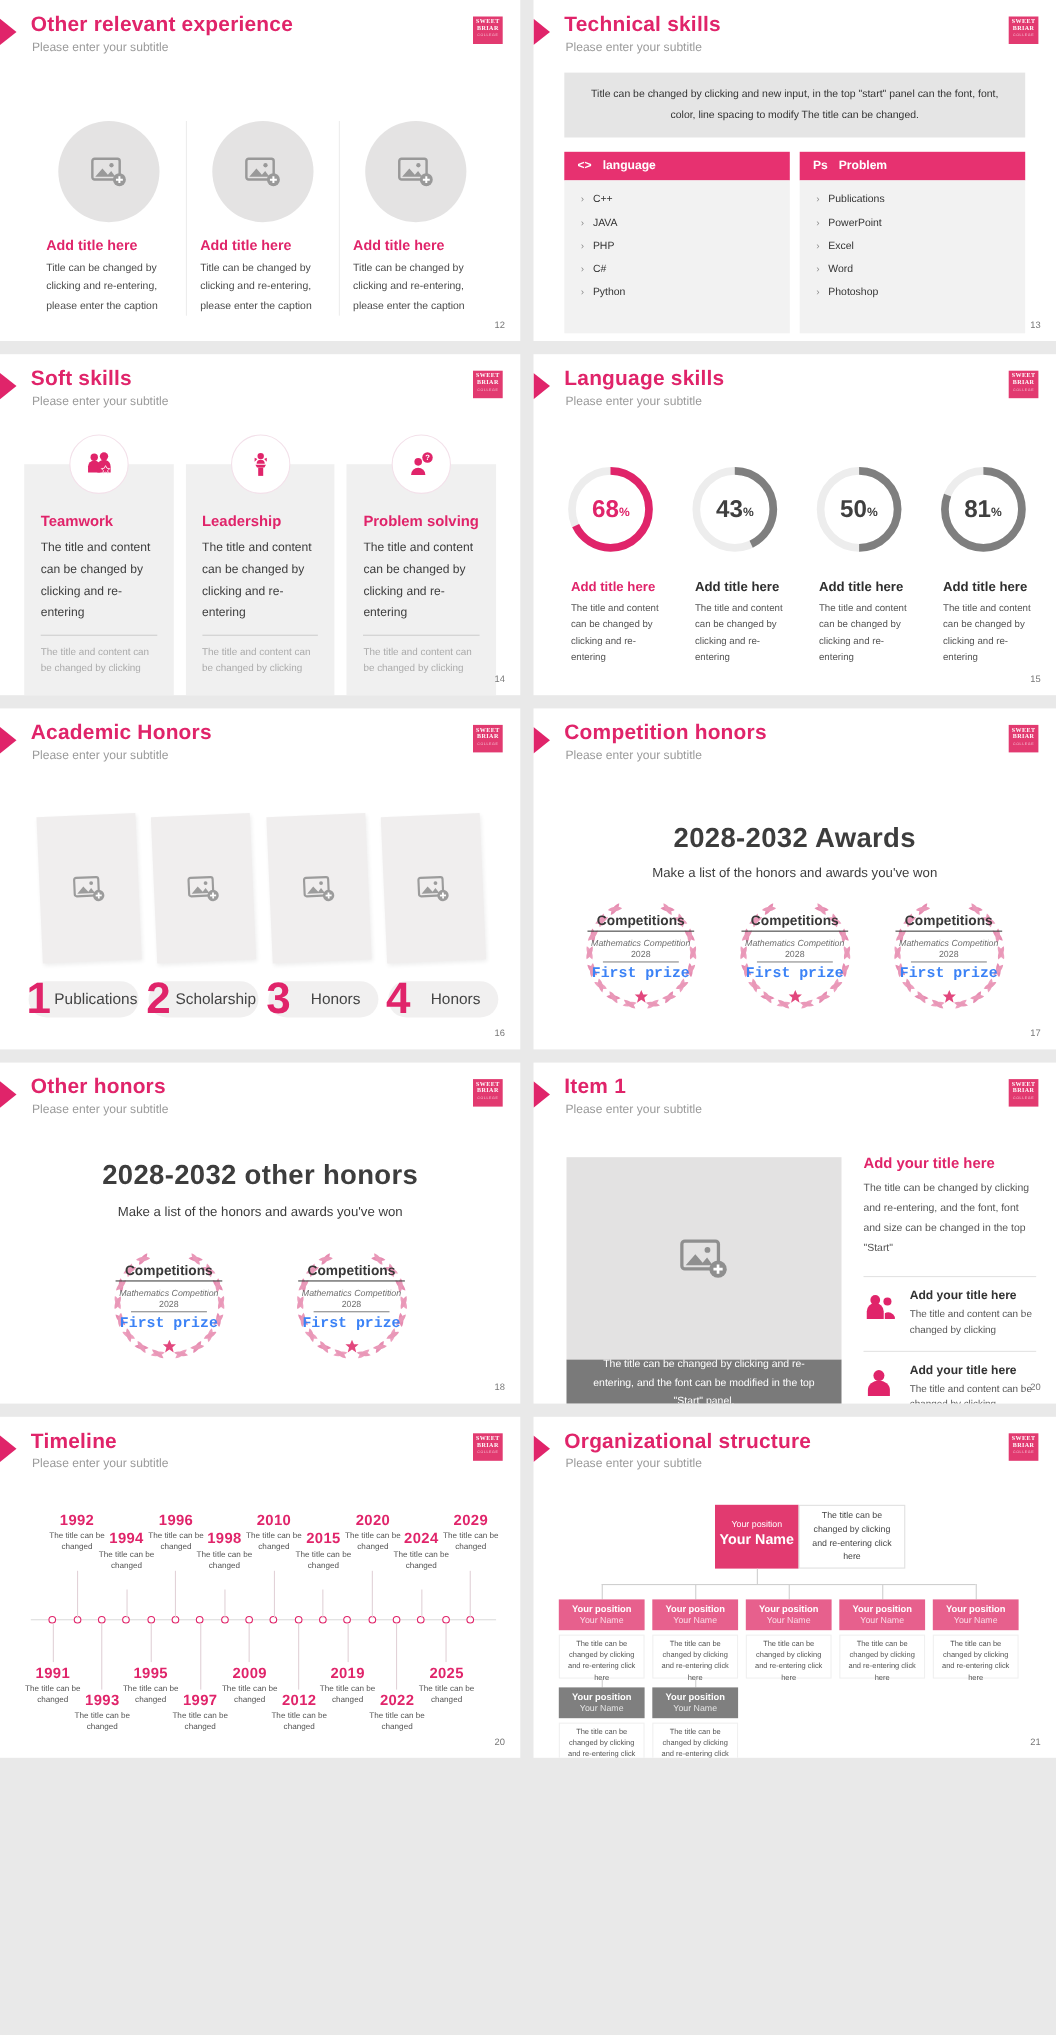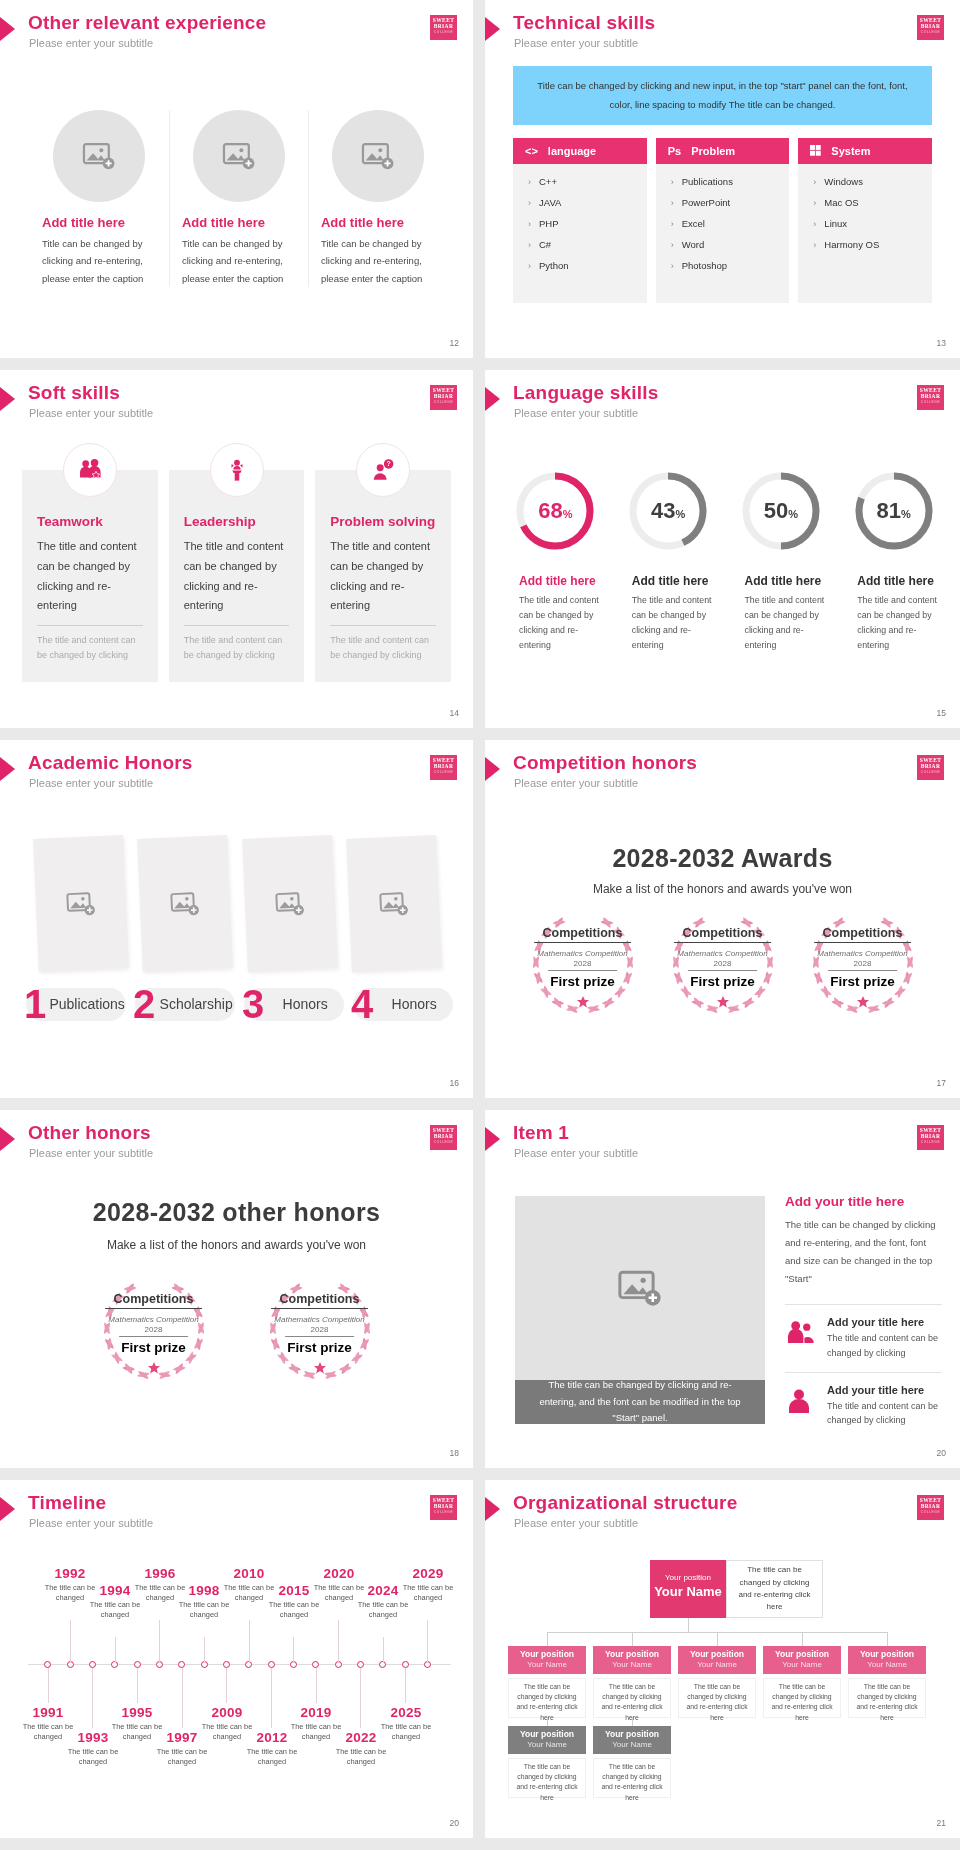--- a/index.html
+++ b/index.html
@@ -1,35 +1,35 @@
 <!DOCTYPE html>
 <html><head>
 <meta charset="utf-8">
 <style>
   html,body{margin:0;padding:0;background:#E9E9E9;}
   body{width:960px;font-family:"Liberation Sans",sans-serif;-webkit-font-smoothing:antialiased;}
   .board{display:grid;grid-template-columns:473px 475px;gap:12px;padding:0 0 12px 0;}
-  .slide{height:358px;background:#fff;position:relative;overflow:hidden;}
+  .slide{height:310px;background:#fff;position:relative;overflow:hidden;}
   
   .arrow{position:absolute;left:0;top:17px;width:0;height:0;border-left:15px solid #E0246A;border-top:12px solid transparent;border-bottom:12px solid transparent;}
   .title{position:absolute;left:28px;top:12px;font-size:19px;font-weight:bold;color:#E0246A;letter-spacing:.2px;}
   .subtitle{position:absolute;left:29px;top:37px;font-size:11px;color:#9B9B9B;}
   .logo{position:absolute;right:16px;top:15px;width:27px;height:25px;background:#E23A70;color:#fff;text-align:center;line-height:1;padding-top:3px;box-sizing:border-box;}
   .logo .l1,.logo .l2{font-size:5.5px;font-weight:bold;font-family:"Liberation Serif",serif;letter-spacing:.4px;}
   .logo .l3{font-size:3.2px;letter-spacing:.6px;margin-top:1.5px;color:#F6C3D6;}
   .pg{position:absolute;right:14px;bottom:10px;font-size:8.5px;color:#777;}
   
   .s12-cols{position:absolute;top:110px;left:30px;right:26px;display:flex;}
   .s12-col{width:33.33%;padding:0 12px;box-sizing:border-box;}
   .s12-col + .s12-col{border-left:1px solid #EDEDED;}
   .circle-ph{width:92px;height:92px;border-radius:50%;background:#E4E3E3;margin:0 auto;display:flex;align-items:center;justify-content:center;color:#999;}
   .s12-t{margin-top:13px;font-size:13px;font-weight:bold;color:#E0246A;}
   .s12-c{margin-top:5px;font-size:9.5px;color:#4A4A4A;line-height:1.82;}
   
-  .s13-intro{position:absolute;top:66px;left:28px;right:28px;background:#7dd3fc;padding:11px 22px;box-sizing:border-box;font-size:9.5px;line-height:1.95;color:#333;text-align:center;}
+  .s13-intro{position:absolute;top:66px;left:28px;right:28px;background:#e5e5e5;padding:11px 22px;box-sizing:border-box;font-size:9.5px;line-height:1.95;color:#333;text-align:center;}
   .s13-cols{position:absolute;top:138px;left:28px;right:28px;display:flex;gap:9px;}
   .s13-col{flex:1;}
   .s13-hd{background:#E73170;height:26px;display:flex;align-items:center;padding:0 12px;color:#fff;gap:10px;}
   .s13-hd .ic{font-size:11px;font-weight:bold;}
   .s13-hd .lb{font-size:11px;font-weight:bold;}
   .s13-body{background:#F2F2F2;height:132px;padding:7px 0 0 0;margin:0;list-style:none;}
   .s13-body li{font-size:9.5px;color:#333;padding:5px 0 5px 15px;}
   .s13-body li::before{content:"\203A";color:#888;margin-right:8px;font-size:9px;}
   
   .s14-cards{position:absolute;top:100px;left:22px;right:22px;display:flex;gap:11px;}
@@ -61,21 +61,21 @@
   
   .award-h{position:absolute;left:0;right:0;text-align:center;font-size:25px;font-weight:800;color:#3D3D3D;letter-spacing:.3px;}
   .award-s{position:absolute;left:0;right:0;text-align:center;font-size:12px;color:#3D3D3D;}
   .wreaths{position:absolute;left:0;right:0;display:flex;justify-content:center;}
   .wreath{position:relative;width:140px;height:108px;}
   .wreath svg{position:absolute;inset:0;}
   .wreath .wt{position:absolute;left:50%;transform:translateX(-50%);text-align:center;white-space:nowrap;}
   .w-top{top:10px;font-size:12.5px;font-weight:800;color:#383838;border-bottom:1.4px solid #444;padding:0 9px 2px;}
   .w-l1{top:33px;font-size:8px;color:#6E6E6E;font-style:italic;}
   .w-l2{top:43px;font-size:8px;color:#6E6E6E;border-bottom:1px solid #888;padding:0 26px 2px;}
-  .w-prize{top:58px;font-size:13.5px;font-weight:800;color:#000000;}
+  .w-prize{top:58px;font-size:13.5px;font-weight:800;color:#3b82f6;font-family:Liberation Mono, monospace;}
   
   .s19-img{position:absolute;left:30px;top:86px;width:250px;height:184px;background:#E3E2E2;display:flex;align-items:center;justify-content:center;color:#8F8F8F;}
   .s19-bar{position:absolute;left:30px;top:270px;width:250px;height:44px;background:#7A7A7A;color:#fff;font-size:9.5px;line-height:1.75;display:flex;align-items:center;text-align:center;padding:0 16px;box-sizing:border-box;}
   .s19-panel{position:absolute;left:300px;top:84px;width:157px;}
   .s19-pt{font-size:13.5px;font-weight:bold;color:#E0246A;}
   .s19-pb{margin-top:7px;font-size:9.5px;color:#555;line-height:1.9;}
   .s19-items{margin-top:16px;}
   .s19-item{position:relative;border-top:1px solid #E3E3E3;padding:11px 0 12px 42px;}
   .s19-item .iic{position:absolute;left:0;top:14px;color:#E0246A;}
   .s19-it{font-size:11px;font-weight:bold;color:#333;}
@@ -225,34 +225,20 @@
             <span class="lb">Problem</span>
           </div>
         <ul class="s13-body">
           <li>Publications</li>
           <li>PowerPoint</li>
           <li>Excel</li>
           <li>Word</li>
           <li>Photoshop</li>
         </ul>
       </div>
-      <div class="s13-col">
-        <div class="s13-hd">
-            <span class="ic"><svg width="11" height="11">
-                <use href="#win"></use>
-              </svg></span>
-            <span class="lb">System</span>
-          </div>
-        <ul class="s13-body">
-          <li>Windows</li>
-          <li>Mac OS</li>
-          <li>Linux</li>
-          <li>Harmony OS</li>
-        </ul>
-      </div>
     </div>
     <div class="pg">13</div>
   </div>
 
   <div class="slide">
     <div class="arrow"></div>
     <div class="title">Soft skills</div>
     <div class="subtitle">Please enter your subtitle</div>
     <div class="logo">
         <div class="l1">SWEET</div>

